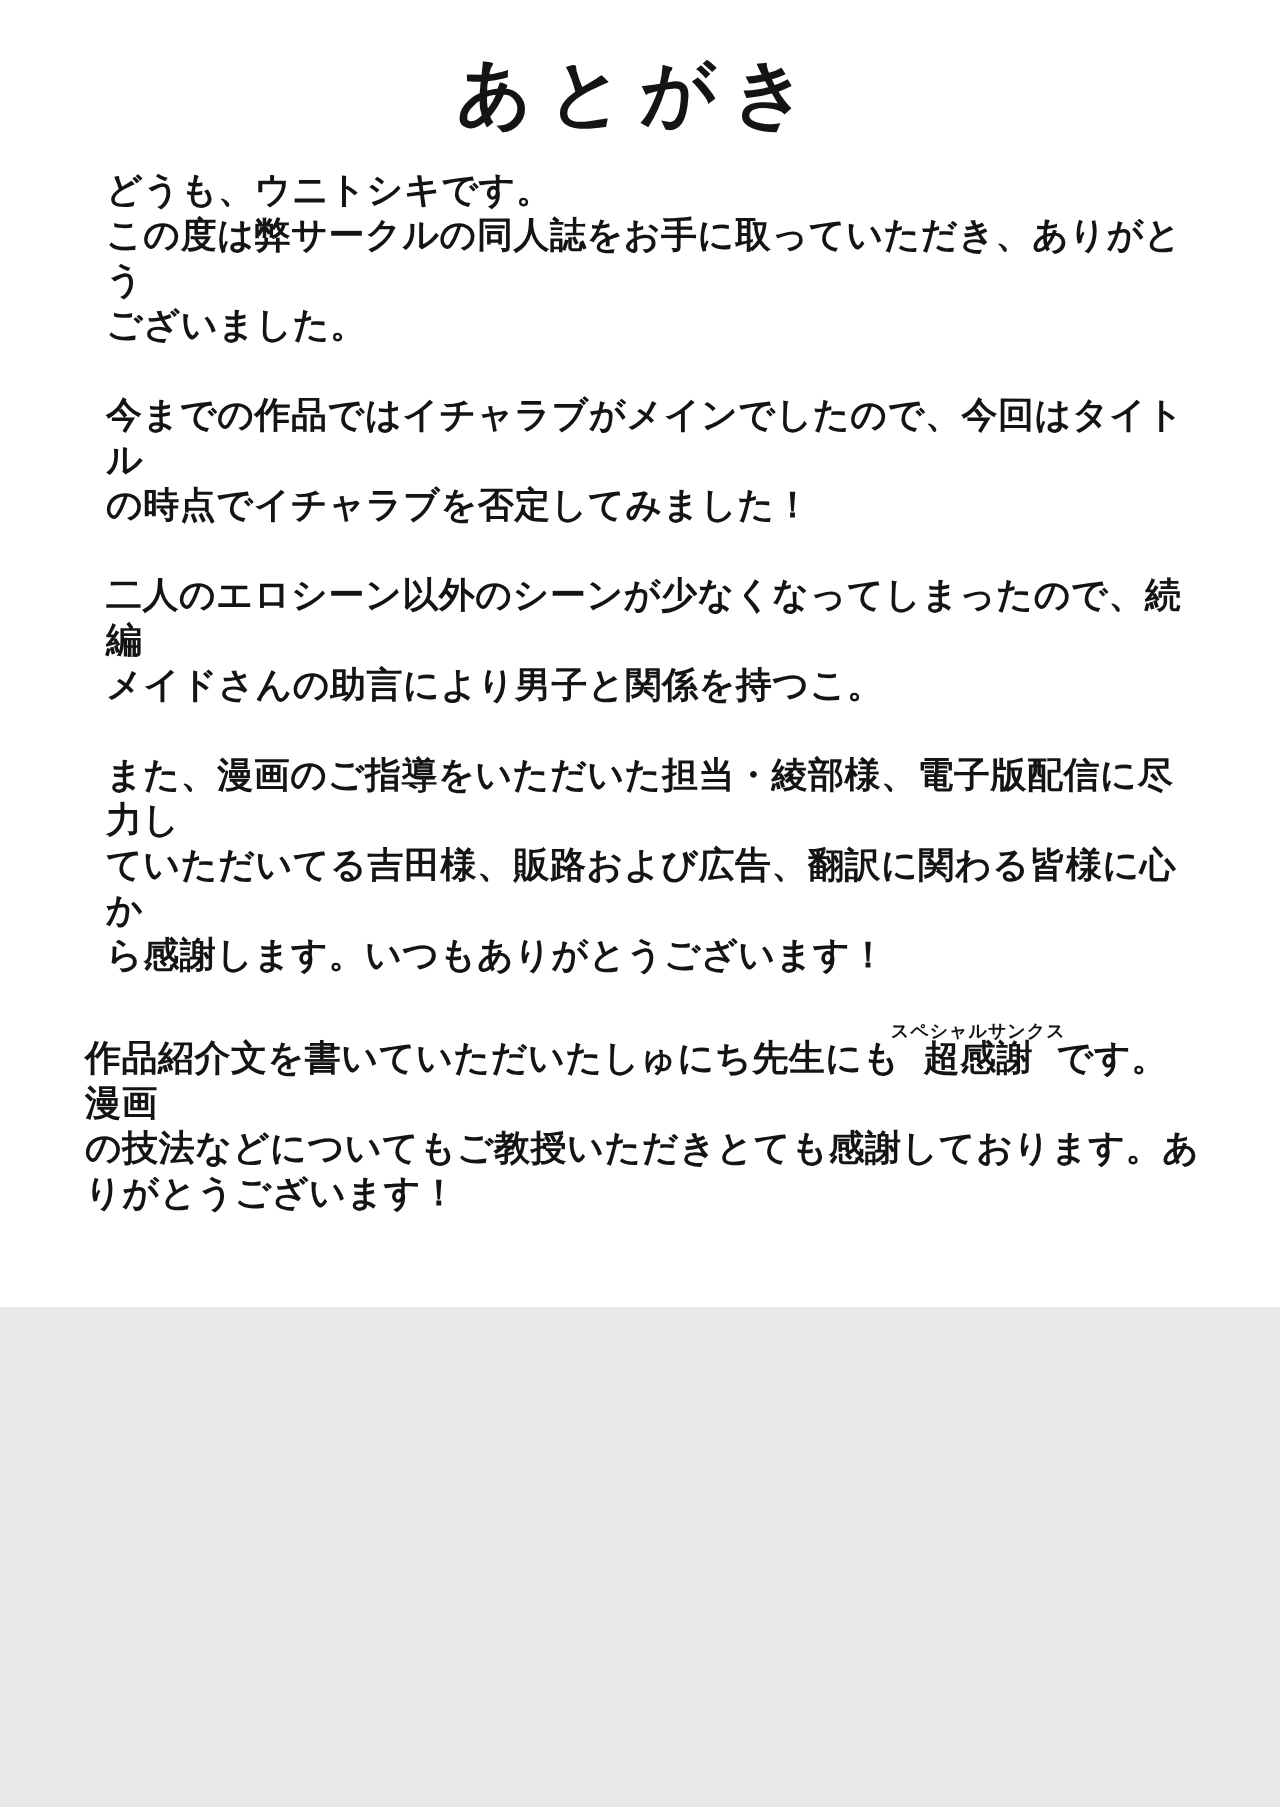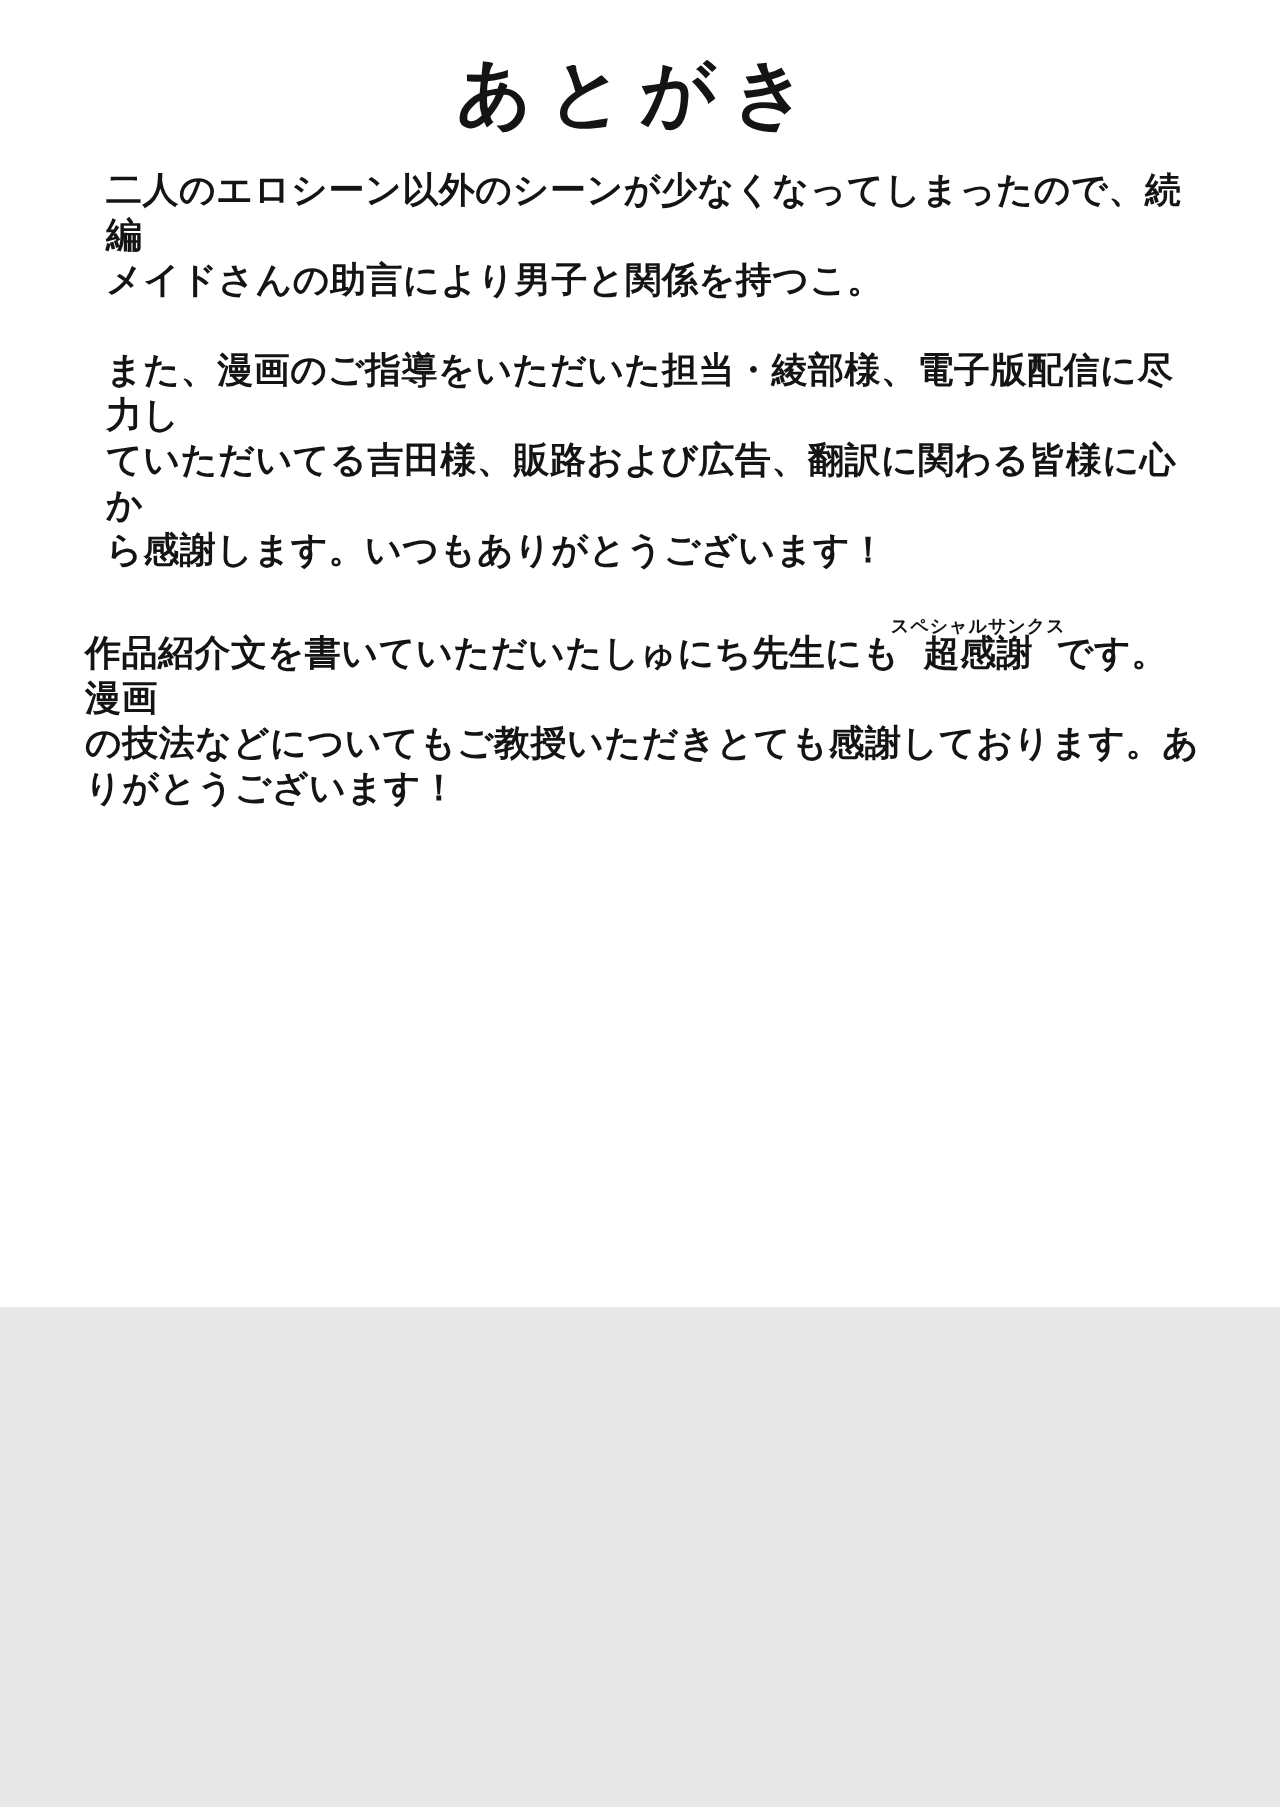--- a/index.html
+++ b/index.html
@@ -55,20 +55,25 @@
   }
 </style>
 </head>
 <body>
 
 <div class="page">
 
   <h1 class="title">あとがき</h1>
 
   <main class="body">
+    <p class="para">どうも、ウニトシキです。
+この度は弊サークルの同人誌をお手に取っていただき、ありがとう
+ございました。</p>
+    <p class="para">今までの作品ではイチャラブがメインでしたので、今回はタイトル
+の時点でイチャラブを否定してみました！</p>
     <p class="para">二人のエロシーン以外のシーンが少なくなってしまったので、続編
 メイドさんの助言により男子と関係を持つこ。</p>
     <p class="para">また、漫画のご指導をいただいた担当・綾部様、電子版配信に尽力し
 ていただいてる吉田様、販路および広告、翻訳に関わる皆様に心か
 ら感謝します。いつもありがとうございます！</p>
     <p class="para outdent-a"><span>作品紹介文を書いていただいたしゅにち先生にも</span><ruby><span>超感謝</span><rt>スペシャルサンクス</rt></ruby><span>です。漫画
 の技法などについてもご教授いただきとても感謝しております。あ
 りがとうございます！</span></p>
 
   </main>

